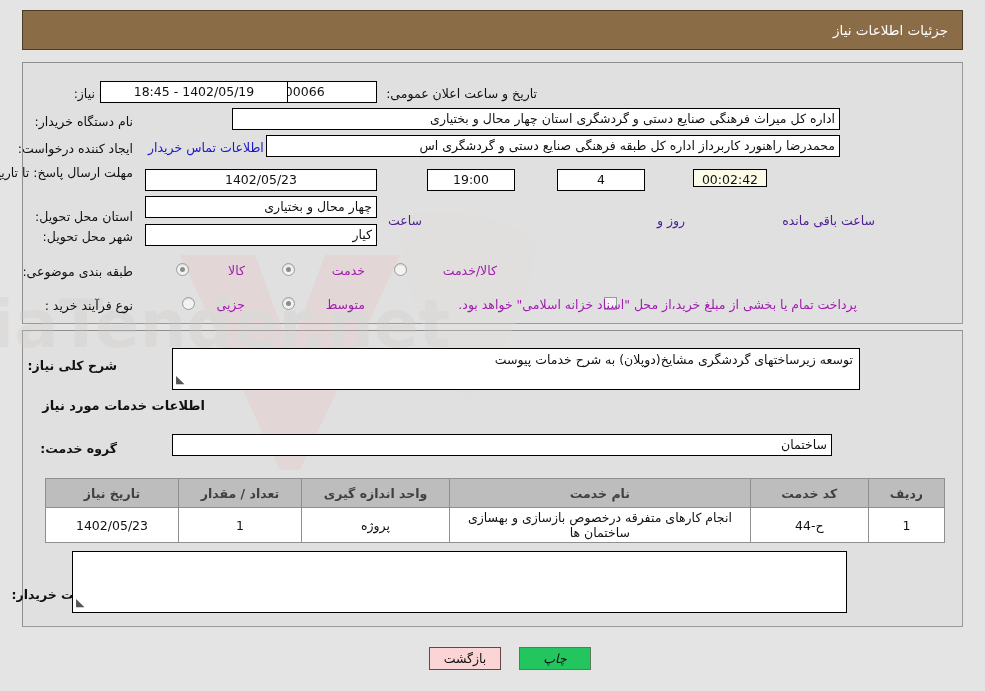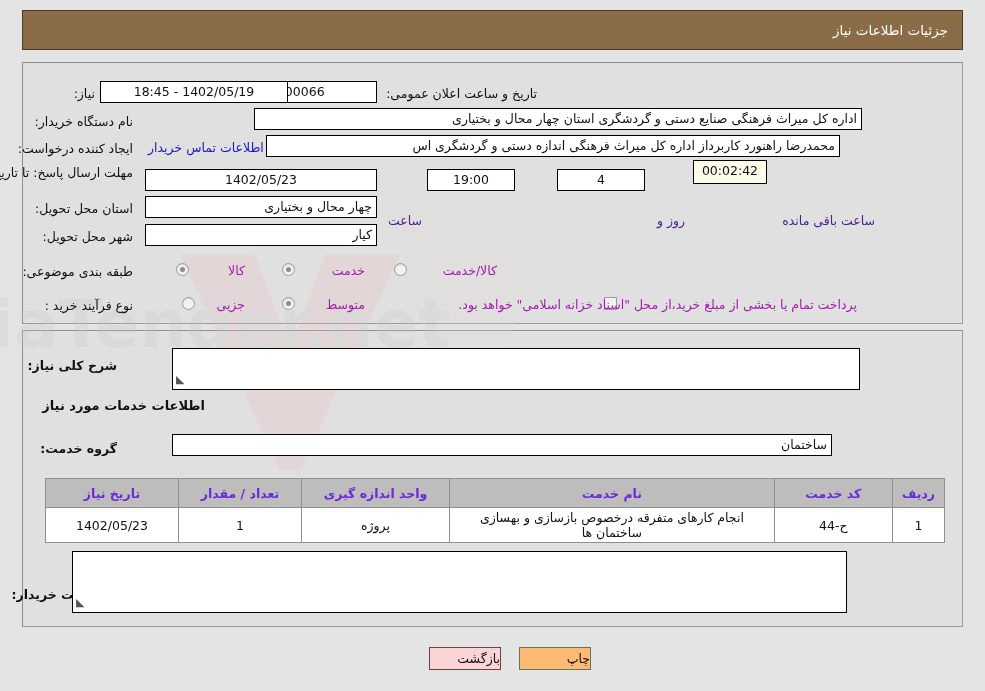--- a/index.html
+++ b/index.html
@@ -163,49 +163,50 @@
     top: 478px;
     width: 900px;
     border-collapse: collapse;
     font-size: 12px;
     z-index: 3;
   }
   .tbl th {
     background: #bdbdbd;
     border: 1px solid #8f8f8f;
     font-weight: bold;
-    color: #6d28d9;
+    color: #404040;
     height: 29px;
-    padding: 2px 9px;
+    padding: 2px 21px;
     text-align: center;
     font-size: 12.5px;
   }
   .tbl td {
     background: #ffffff;
     border: 1px solid #8f8f8f;
     height: 28px;
     padding: 2px 6px;
     text-align: center;
     color: #111;
     font-size: 12.5px;
   }
   .tbl td.name-cell { text-align: center; }
 
   
   .btn {
     position: absolute;
     border: 1px solid #5e5e5e;
     font-size: 12.5px;
+    text-align: center;
     line-height: 21px;
     height: 23px;
     cursor: pointer;
     color: #111;
     font-family: "DejaVu Sans", "Liberation Sans", sans-serif;
   }
-  .btn-print  { background: #fdba74; border-color: #5a7a5a; }
+  .btn-print  { background: #22c55e; border-color: #5a7a5a; font-style: italic; }
   .btn-back   { background: #fbd5d5; border-color: #6a4444; }
 </style>
 </head>
 <body>
 
 <svg class="watermark" viewBox="0 0 985 691" xmlns="http://www.w3.org/2000/svg">
   <g transform="translate(150,255)">
     <path d="M30 0 L105 0 L140 95 L175 0 L250 0 L150 215 L130 215 Z" fill="#e8b9bd" opacity="0.85"></path>
     <path d="M250 -40 C250 -40 330 -55 385 -15 C385 60 330 130 317 145 C305 130 250 60 250 -40 Z" fill="#e0dcd8" opacity="0.9"></path>
     <text x="300" y="92" font-family="DejaVu Sans, sans-serif" font-size="66" font-weight="bold" fill="#cfcbc6" opacity="0.95">AriaTender.net</text>
@@ -219,38 +220,38 @@
 <div class="panel" id="panel-top"></div>
 
 <span class="lbl" style="right:852px; top:86px; z-index:6;">شماره نیاز:</span>
 <div class="fld" style="right:608px; top:81px; width:232px; height:22px; z-index:6;">1102003289000066</div>
 
 <span class="lbl" style="right:448px; top:86px; z-index:6;">تاریخ و ساعت اعلان عمومی:</span>
 
 <div class="fld" style="left:100px; top:81px; width:188px; height:22px; z-index:6;">1402/05/19 - 18:45</div>
 
 <span class="lbl" style="right:852px; top:114px; z-index:6;">نام دستگاه خریدار:</span>
-<div class="fld rtl-text" style="left:232px; top:108px; width:608px; height:22px; z-index:6;margin-left:22px;">اداره کل میراث فرهنگی  صنایع دستی و گردشگری استان چهار محال و بختیاری</div>
+<div class="fld rtl-text" style="left:232px; top:108px; width:608px; height:22px; z-index:6;">اداره کل میراث فرهنگی  صنایع دستی و گردشگری استان چهار محال و بختیاری</div>
 
 <span class="lbl" style="right:852px; top:141px; z-index:6;">ایجاد کننده درخواست:</span>
-<div class="fld rtl-text" style="left:266px; top:135px; width:574px; height:22px; z-index:6;">محمدرضا راهنورد کاربرداز اداره کل میراث فرهنگی  اندازه دستی و گردشگری اس</div>
+<div class="fld rtl-text" style="left:266px; top:135px; width:574px; height:22px; z-index:6;">محمدرضا راهنورد کاربرداز اداره کل طبقه فرهنگی  صنایع دستی و گردشگری اس</div>
 <span class="link-blue" style="left:148px; top:140px; z-index:7;">اطلاعات تماس خریدار</span>
 
 <span class="lbl" style="right:852px; top:165px; line-height:16px; text-align:left; z-index:6;">
   <span>مهلت ارسال پاسخ: تا تاریخ:</span>
 </span>
 <div class="fld" style="right:608px; top:169px; width:232px; height:22px; z-index:6;">1402/05/23</div>
 <span class="inline-note" style="right:563px; top:174px; z-index:6;">ساعت</span>
 <div class="fld" style="right:470px; top:169px; width:88px; height:22px; z-index:6;">19:00</div>
 <div class="fld" style="right:340px; top:169px; width:88px; height:22px; z-index:6;">4</div>
 <span class="inline-note" style="right:300px; top:174px; z-index:6;">روز و</span>
-<div class="fld cream" style="right:218px; top:160px; width:74px; height:24px; z-index:6;">00:02:42</div>
+<div class="fld cream" style="right:218px; top:169px; width:74px; height:18px; z-index:6;">00:02:42</div>
 <span class="inline-note" style="right:110px; top:174px; z-index:6;">ساعت باقی مانده</span>
 
-<span class="lbl" style="right:852px; top:201px; z-index:6;">استان محل تحویل:</span>
+<span class="lbl" style="right:852px; top:209px; z-index:6;">استان محل تحویل:</span>
 <div class="fld rtl-text" style="right:608px; top:196px; width:232px; height:22px; z-index:6;">چهار محال و بختیاری</div>
 
 <span class="lbl" style="right:852px; top:229px; z-index:6;">شهر محل تحویل:</span>
 <div class="fld rtl-text" style="right:608px; top:224px; width:232px; height:22px; z-index:6;">کیار</div>
 
 <span class="lbl" style="right:852px; top:264px; z-index:6;">طبقه بندی موضوعی:</span>
 
 <span class="radio checked" style="right:796px; top:263px; z-index:6;"></span>
 <span class="radio-lbl" style="right:740px; top:263px; z-index:6;">کالا</span>
 
@@ -268,20 +269,21 @@
 <span class="radio checked" style="right:690px; top:297px; z-index:6;"></span>
 <span class="radio-lbl" style="right:620px; top:297px; z-index:6;">متوسط</span>
 
 <span class="chk" style="right:368px; top:297px; z-index:6;"></span>
 <span class="radio-lbl" style="right:128px; top:297px; z-index:6;">پرداخت تمام یا بخشی از مبلغ خرید،از محل "اسناد خزانه اسلامی" خواهد بود.</span>
 
 <div class="panel" id="panel-mid"></div>
 
 <span class="lbl lbl-bold" style="right:868px; top:358px; z-index:6;">شرح کلی نیاز:</span>
 <div class="ta" style="left:172px; top:348px; width:688px; height:42px; z-index:6;">
+  <span>توسعه زیرساختهای گردشگری مشایخ(دوپلان) به شرح خدمات پیوست</span>
   <span class="grip">◢</span>
 </div>
 
 <span class="lbl lbl-bold" style="right:780px; top:398px; font-size:13px; z-index:6;">اطلاعات خدمات مورد نیاز</span>
 
 <span class="lbl lbl-bold" style="right:868px; top:441px; z-index:6;">گروه خدمت:</span>
 <div class="fld rtl-text" style="left:172px; top:434px; width:660px; height:22px; z-index:6;padding-left:48px;">ساختمان</div>
 
 <table class="tbl">
   <thead>

